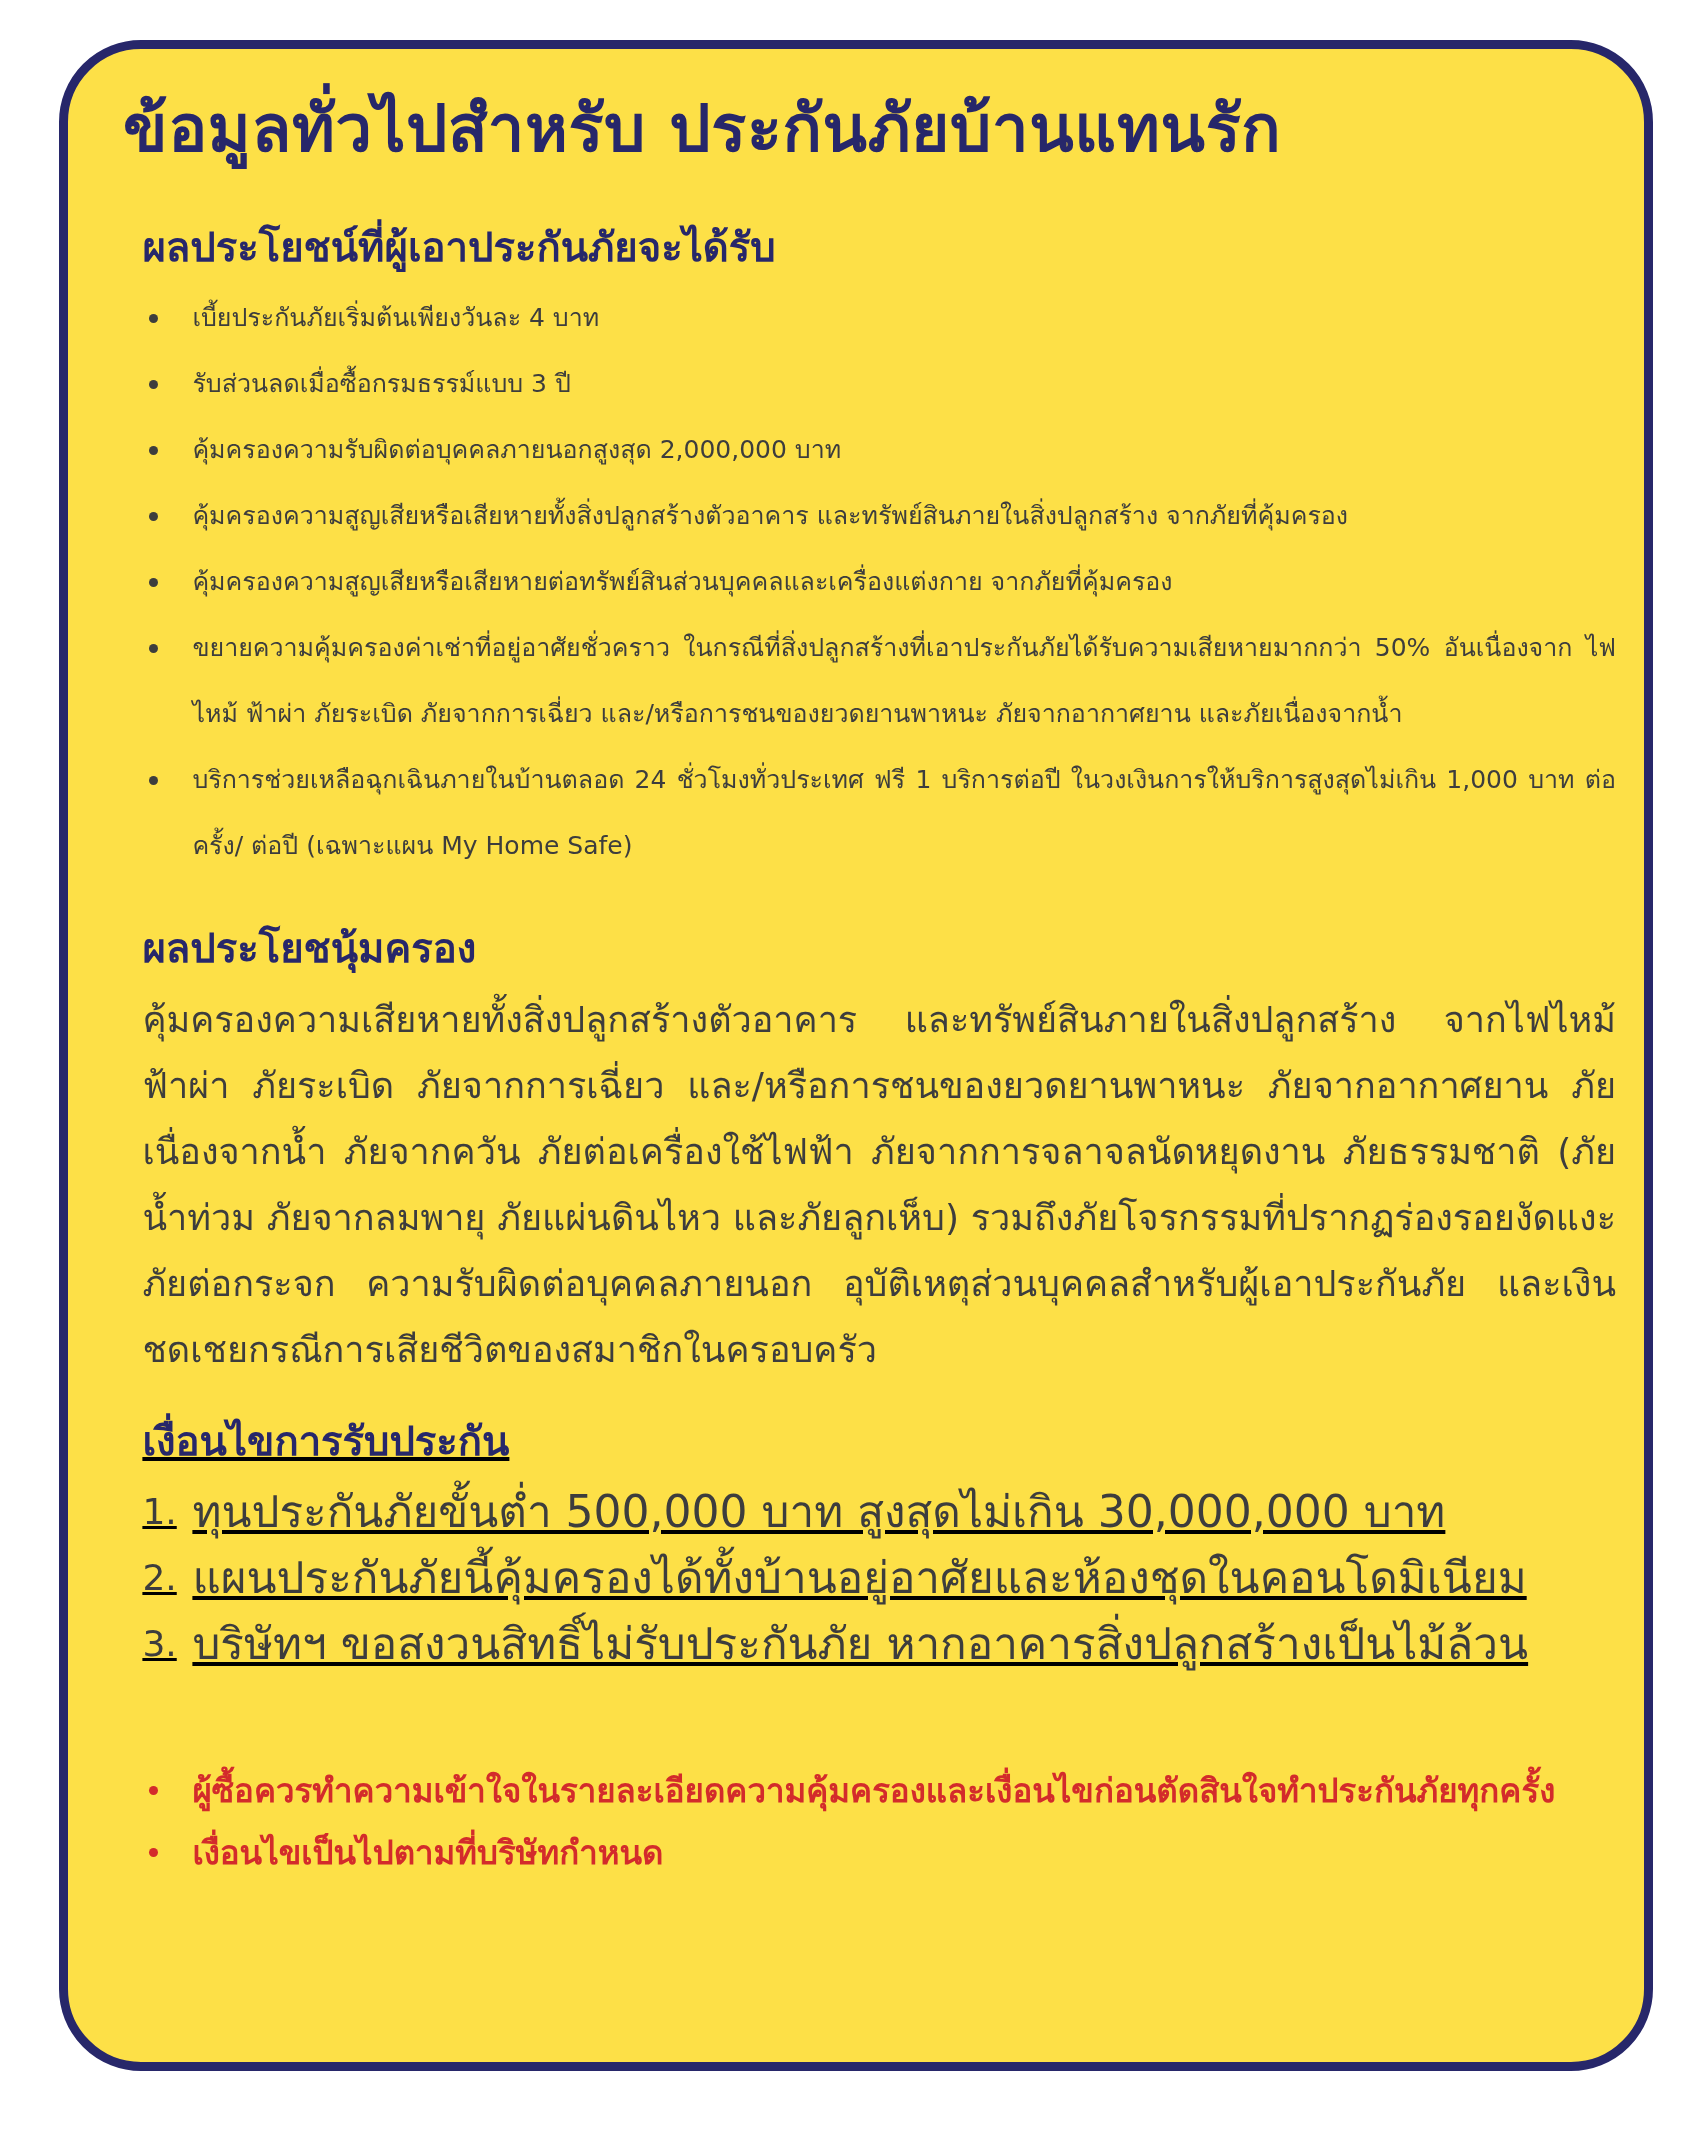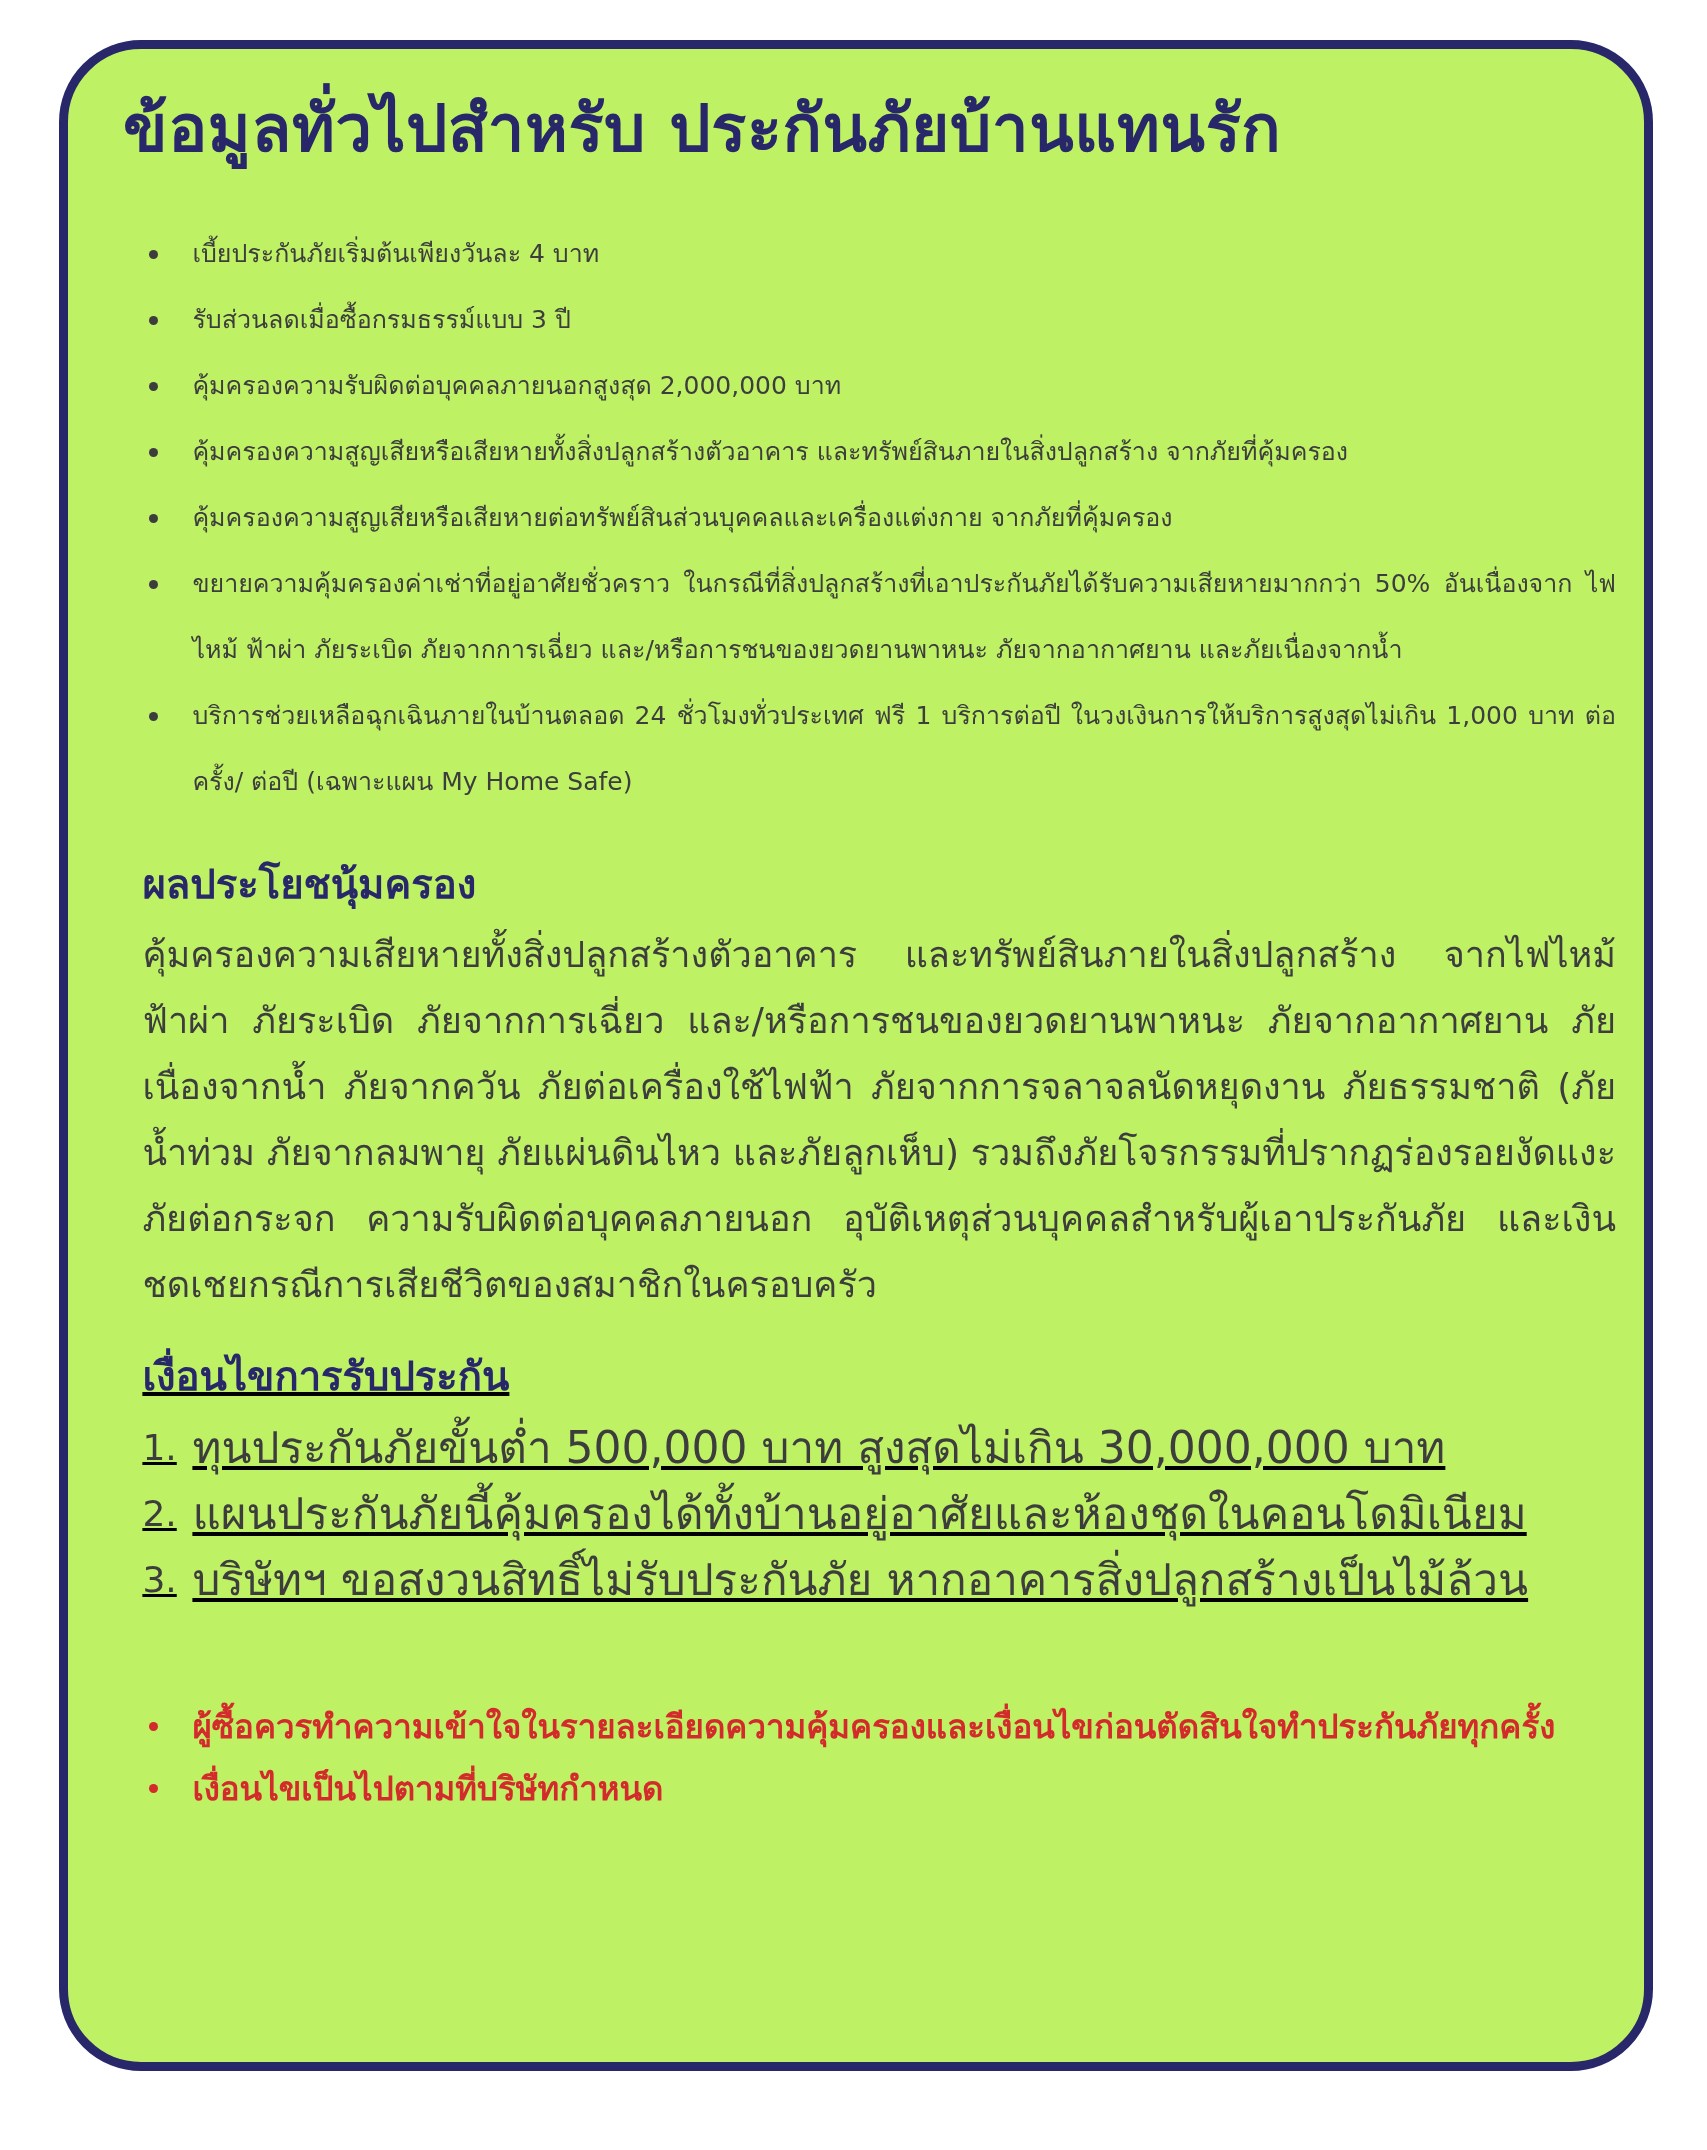--- a/index.html
+++ b/index.html
@@ -13,21 +13,21 @@
     position: relative;
   }
   .frame {
     position: absolute;
     left: 59px;
     top: 40px;
     width: 1594px;
     height: 2031px;
     border: 9px solid #27276A;
     border-radius: 82px;
-    background: #bef264;
+    background: #fde047;
     overflow: hidden;
   }
   .inner {
     padding: 43px 28px 0 55px;
   }
   .doc-title {
     font-size: 65px;
     font-weight: bold;
     color: #27276A;
     line-height: 1.15;
@@ -110,20 +110,21 @@
 </style>
 </head>
 <body>
 
 <div class="frame">
   <div class="inner">
 
     <h1 class="doc-title">ข้อมูลทั่วไปสำหรับ ประกันภัยบ้านแทนรัก</h1>
 
     <div class="section benefits-section">
+      <h2 class="section-heading">ผลประโยชน์ที่ผู้เอาประกันภัยจะได้รับ</h2>
       <div class="bullet-list">
         <div class="bullet-item">
           <span class="bullet-marker">
               <span class="bullet-dot"></span>
             </span>
           <span class="bullet-text">เบี้ยประกันภัยเริ่มต้นเพียงวันละ 4 บาท</span>
         </div>
         <div class="bullet-item">
           <span class="bullet-marker">
               <span class="bullet-dot"></span>

